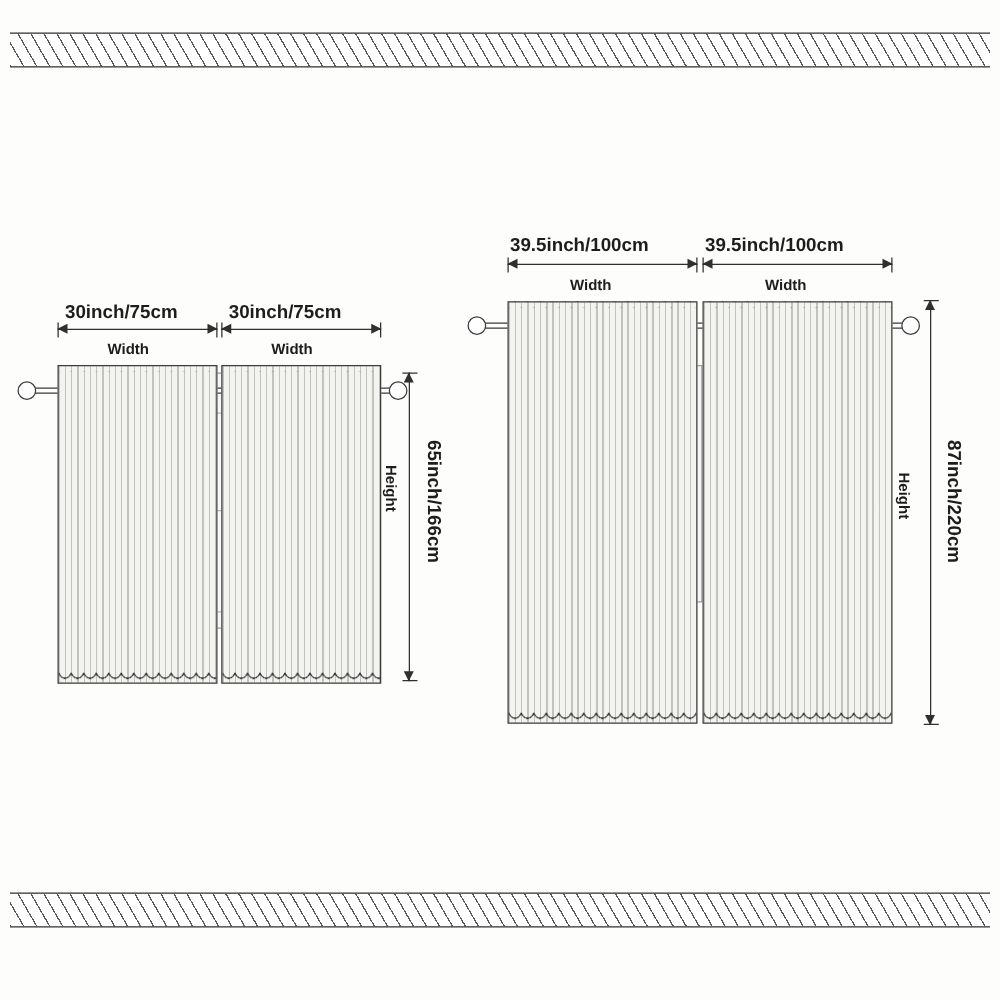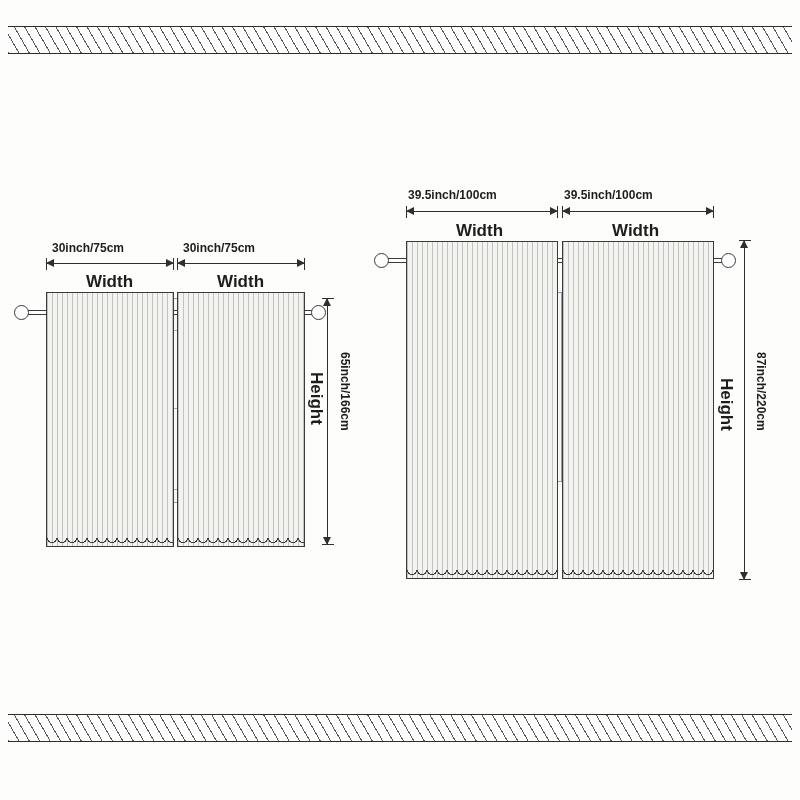--- a/index.html
+++ b/index.html
@@ -154,22 +154,22 @@
   }
   .arrow-u { top: 0; border-bottom: 8px solid #2f2f2f; }
   .arrow-d { bottom: 0; border-top: 8px solid #2f2f2f; }
 
   .label {
     position: absolute;
     color: #1d1d1d;
     white-space: nowrap;
     font-weight: bold;
   }
-  .label-size { font-size: 12px; }
-  .label-word { font-size: 17px; }
+  .label-size { font-size: 15px; }
+  .label-word { font-size: 12px; }
   .label-v {
     transform-origin: center center;
     writing-mode: vertical-rl;
     text-orientation: mixed;
   }
 </style>
 </head>
 <body>
 
 <div id="page">

